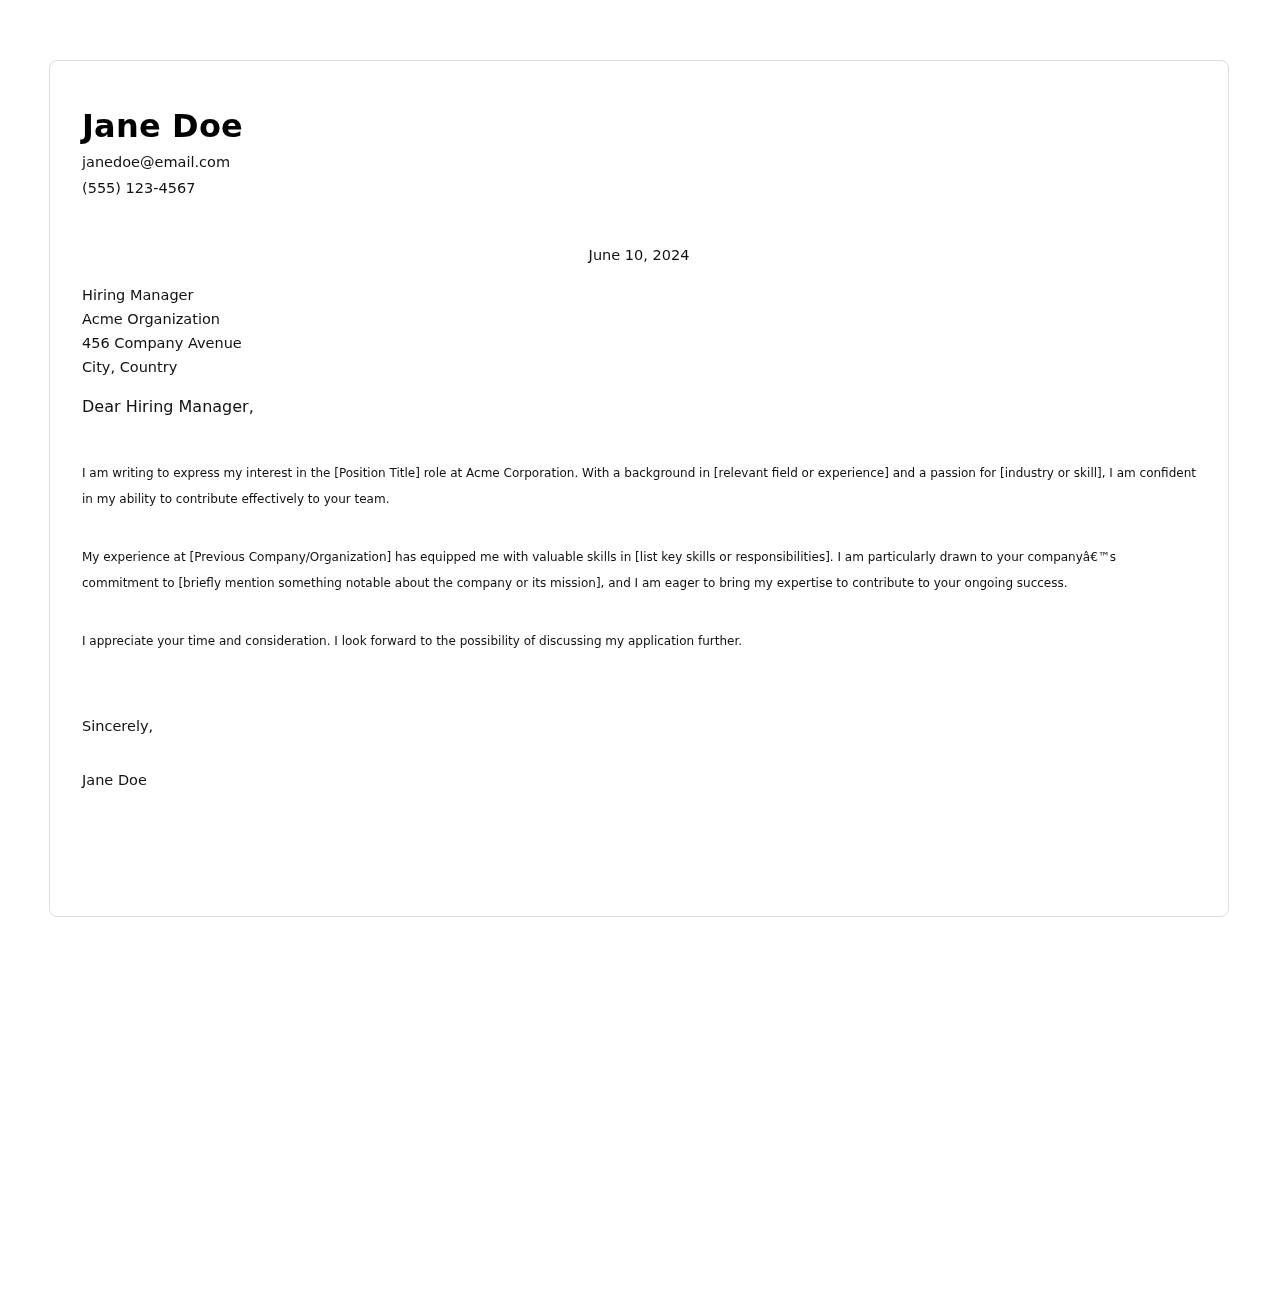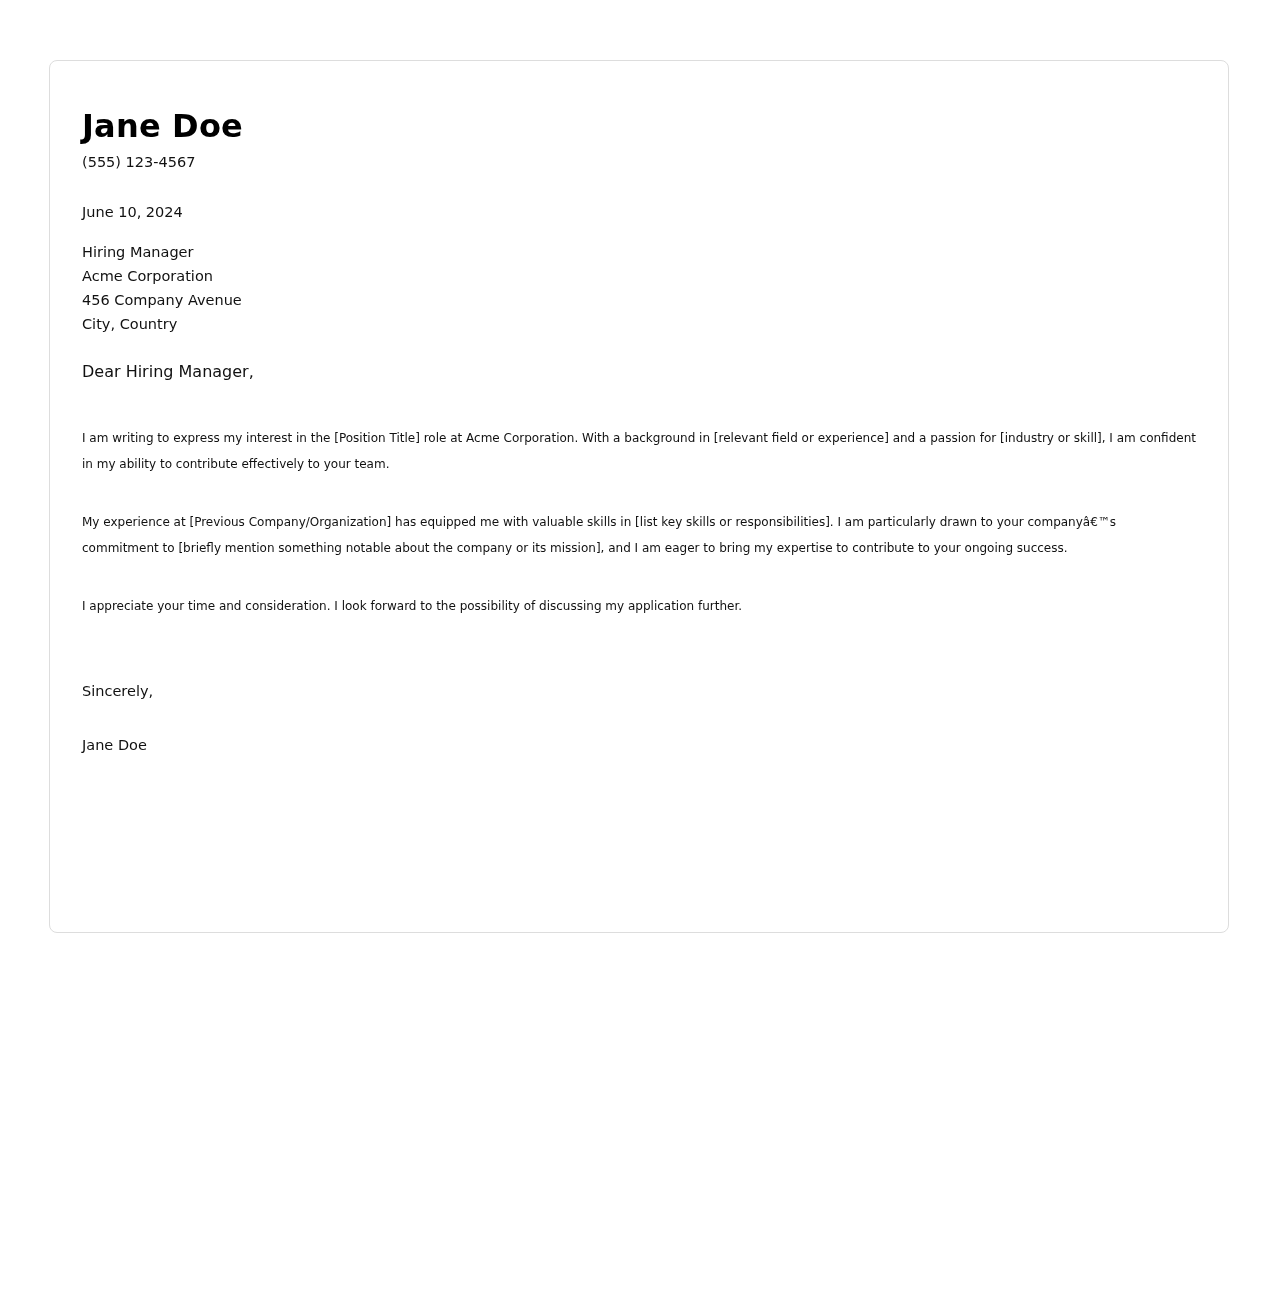--- a/index.html
+++ b/index.html
@@ -13,21 +13,21 @@
       font-family: "DejaVu Sans", "Liberation Sans", sans-serif;
       color: #111111;
       position: relative;
     }
     .card {
       position: absolute;
       left: 49px;
       top: 60px;
       width: 1114px;
       height: 807px;
-      padding: 32px 32px 32px 32px;
+      padding: 32px 32px 16px 32px;
       border: 1px solid #dddddd;
       border-radius: 8px;
       background: #ffffff;
     }
     .name {
       font-size: 32px;
       font-weight: bold;
       margin: 0;
       line-height: 40px;
       height: 40px;
@@ -35,32 +35,32 @@
       color: #000;
       letter-spacing: 0.2px;
     }
     .contact {
       margin-top: 4px;
       font-size: 14.5px;
       line-height: 25.5px;
     }
     .contact div { height: 25.5px; }
     .date {
-      text-align: left;
+      text-align: center;
       font-size: 14.5px;
-      margin-top: 26px;
+      margin-top: 44px;
       line-height: 20px;
     }
     .recipient {
       margin-top: 18px;
       font-size: 14.5px;
       line-height: 24px;
     }
     .salutation {
-      margin-top: 24px;
+      margin-top: 16px;
       font-size: 16px;
       line-height: 24px;
     }
     .para {
       margin-top: 41px;
       font-size: 12px;
       line-height: 26px;
       width: 1114px;
     }
     .para + .para { margin-top: 32px; }
@@ -74,28 +74,29 @@
       font-size: 14.5px;
       line-height: 20px;
     }
   </style>
 </head>
 <body>
 
 <div class="card">
   <h1 class="name">Jane Doe</h1>
   <div class="contact">
+    <div>janedoe@email.com</div>
     <div>(555) 123-4567</div>
   </div>
 
   <div class="date">June 10, 2024</div>
 
   <div class="recipient">
     <div>Hiring Manager</div>
-    <div>Acme Corporation</div>
+    <div>Acme Organization</div>
     <div>456 Company Avenue</div>
     <div>City, Country</div>
   </div>
 
   <div class="salutation">Dear Hiring Manager,</div>
 
   <p class="para" style="margin-bottom:0">I am writing to express my interest in the [Position Title] role at Acme Corporation. With a background in [relevant field or experience] and a passion for [industry or skill], I am confident in my ability to contribute effectively to your team.</p>
   <p class="para" style="margin-bottom:12px">My experience at [Previous Company/Organization] has equipped me with valuable skills in [list key skills or responsibilities]. I am particularly drawn to your companyâ€™s commitment to [briefly mention something notable about the company or its mission], and I am eager to bring my expertise to contribute to your ongoing success.</p>
   <p class="para" style="margin-bottom:4px">I appreciate your time and consideration. I look forward to the possibility of discussing my application further.</p>
 

